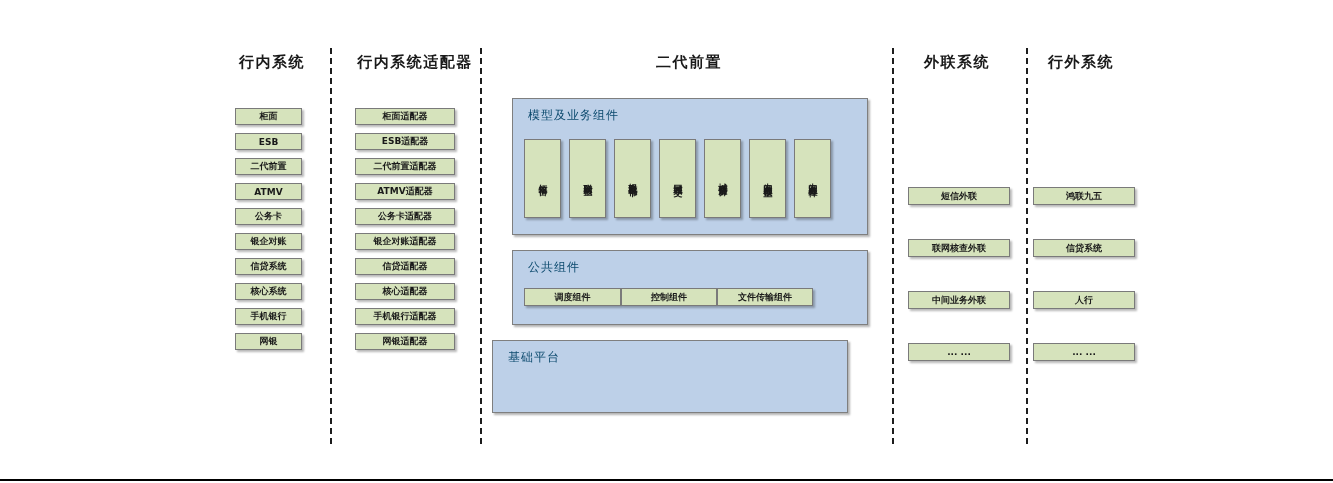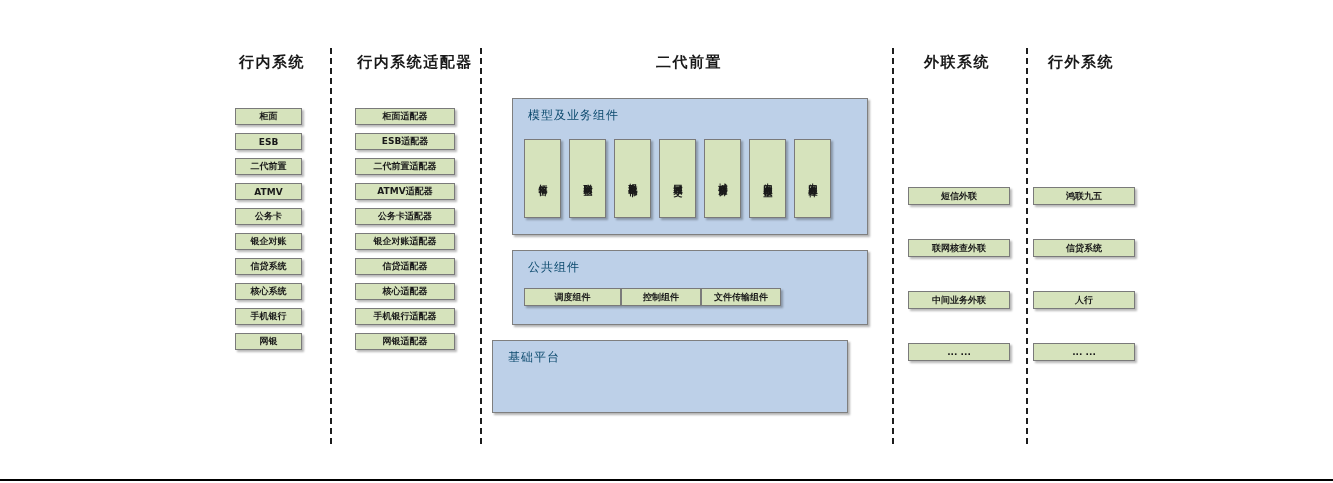--- a/index.html
+++ b/index.html
@@ -43,21 +43,21 @@
     writing-mode:vertical-rl; text-orientation:upright;
     font-size:9px; font-weight:bold; color:#1a1a1a; letter-spacing:1px;
     box-shadow:1.5px 1.5px 2px rgba(0,0,0,0.28);
   }
   .hrow { position:absolute; left:11px; display:flex; }
   .hrow .node { box-shadow:1.5px 1.5px 2px rgba(0,0,0,0.28); }
   .w67  { width:67px; }
   .w100 { width:100px; }
   .w102 { width:102px; }
   .w97  { width:97px; }
-  .w96  { width:80px; }
+  .w96  { width:96px; }
   .bottom-rule {
     position:absolute; left:0; top:479px; width:1333px; height:2px; background:#000000;
   }
 </style>
 </head>
 <body>
 
 <div class="canvas">
 
   <div class="col-title" style="left:272px">行内系统</div>

